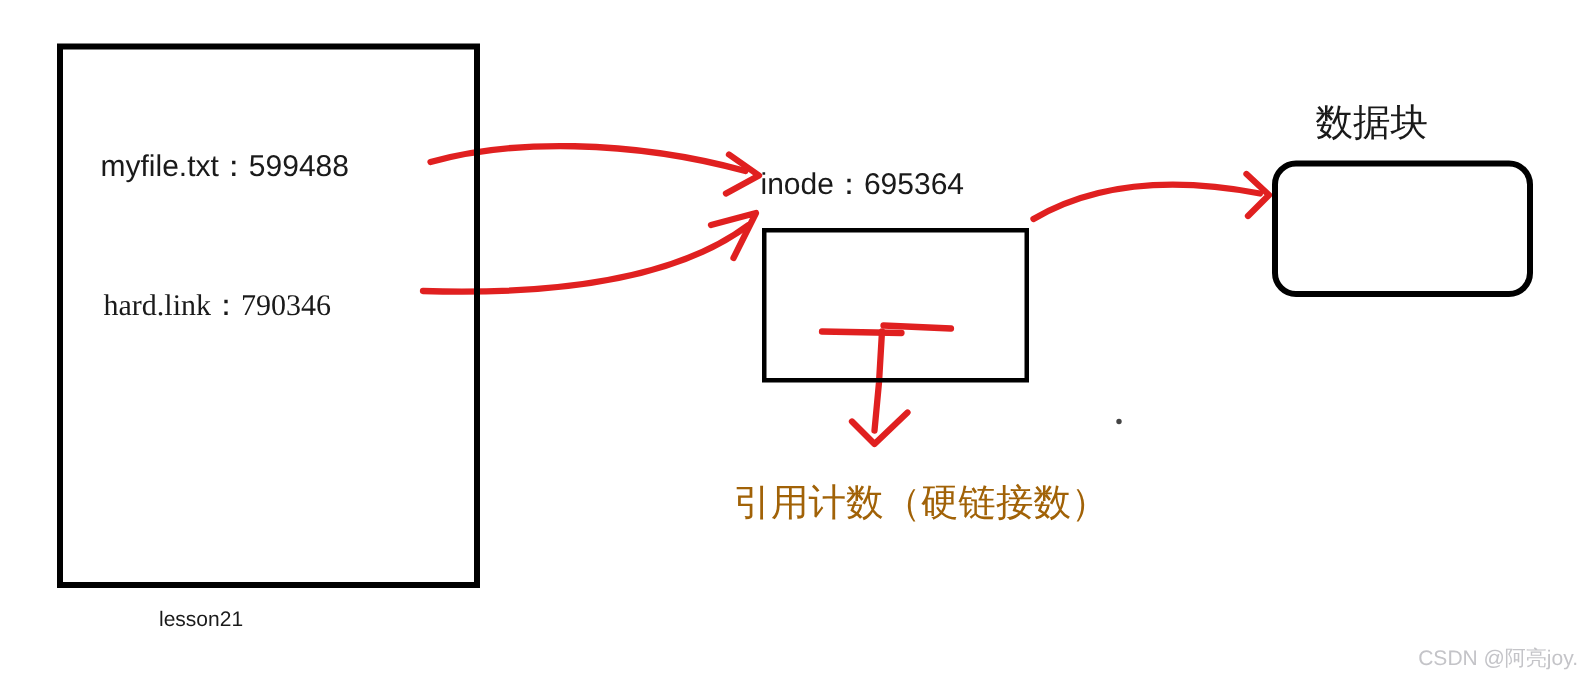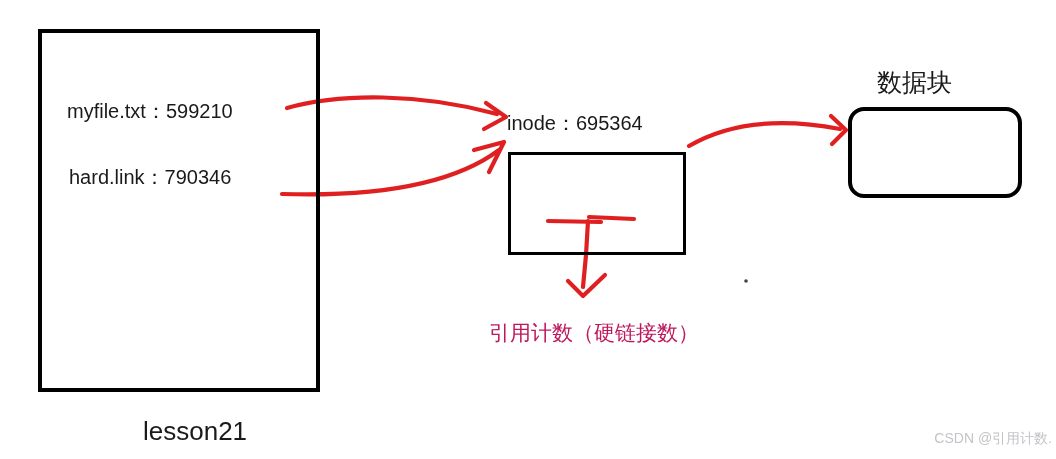--- a/index.html
+++ b/index.html
@@ -50,30 +50,30 @@
     border-radius: 16px;
   }
   .txt {
     position: absolute;
     z-index: 3;
     white-space: nowrap;
     font-size: 20px;
     line-height: 1.2;
   }
   .entry-myfile { left: 67px;  top: 99px;  }
-  .entry-hardlink { left: 69px; top: 165px; }
-  .caption-lesson { left: 106px; top: 416px; font-size: 26px; margin-left: 37px; }
+  .entry-hardlink { left: 69px; top: 192px; font-family: Liberation Serif, serif; }
+  .caption-lesson { left: 106px; top: 404px; font-size: 14px; }
   .inode-title { left: 507px; top: 111px; }
   .count-line { left: 554px; top: 187px; }
   .count-value { color: #e02020; margin-left: 9px; }
   .annotation {
     left: 489px;
     top: 320px;
-    font-size: 21px;
-    color: #be185d;
+    font-size: 25px;
+    color: #a16207;
   }
   .datablock-label { left: 877px; top: 67px; font-size: 25px; }
   .watermark {
     right: 4px;
     top: 430px;
     font-size: 14px;
     color: #c4c4c8;
   }
 </style>
 </head>
@@ -96,27 +96,27 @@
       <path d="M548,221 L601,222"></path>
       <path d="M589,217 L634,219"></path>
 
       <path d="M588,221 L586,255 L583,287"></path>
       <path d="M568,281 L583,296 L605,275"></path>
     </g>
     <circle cx="746" cy="281" r="1.8" fill="#444444"></circle>
   </svg>
 
   <div class="box dir-box"></div>
-  <div class="txt entry-myfile">myfile.txt：599210</div>
+  <div class="txt entry-myfile">myfile.txt：599488</div>
   <div class="txt entry-hardlink">hard.link：790346</div>
   <div class="txt caption-lesson">lesson21</div>
 
   <div class="txt inode-title">inode：695364</div>
   <div class="box inode-box"></div>
 
   <div class="txt annotation">引用计数（硬链接数）</div>
 
   <div class="txt datablock-label">数据块</div>
   <div class="box data-box"></div>
 
-  <div class="txt watermark">CSDN @引用计数.</div>
+  <div class="txt watermark">CSDN @阿亮joy.</div>
 
 </div>
 
 </body></html>

